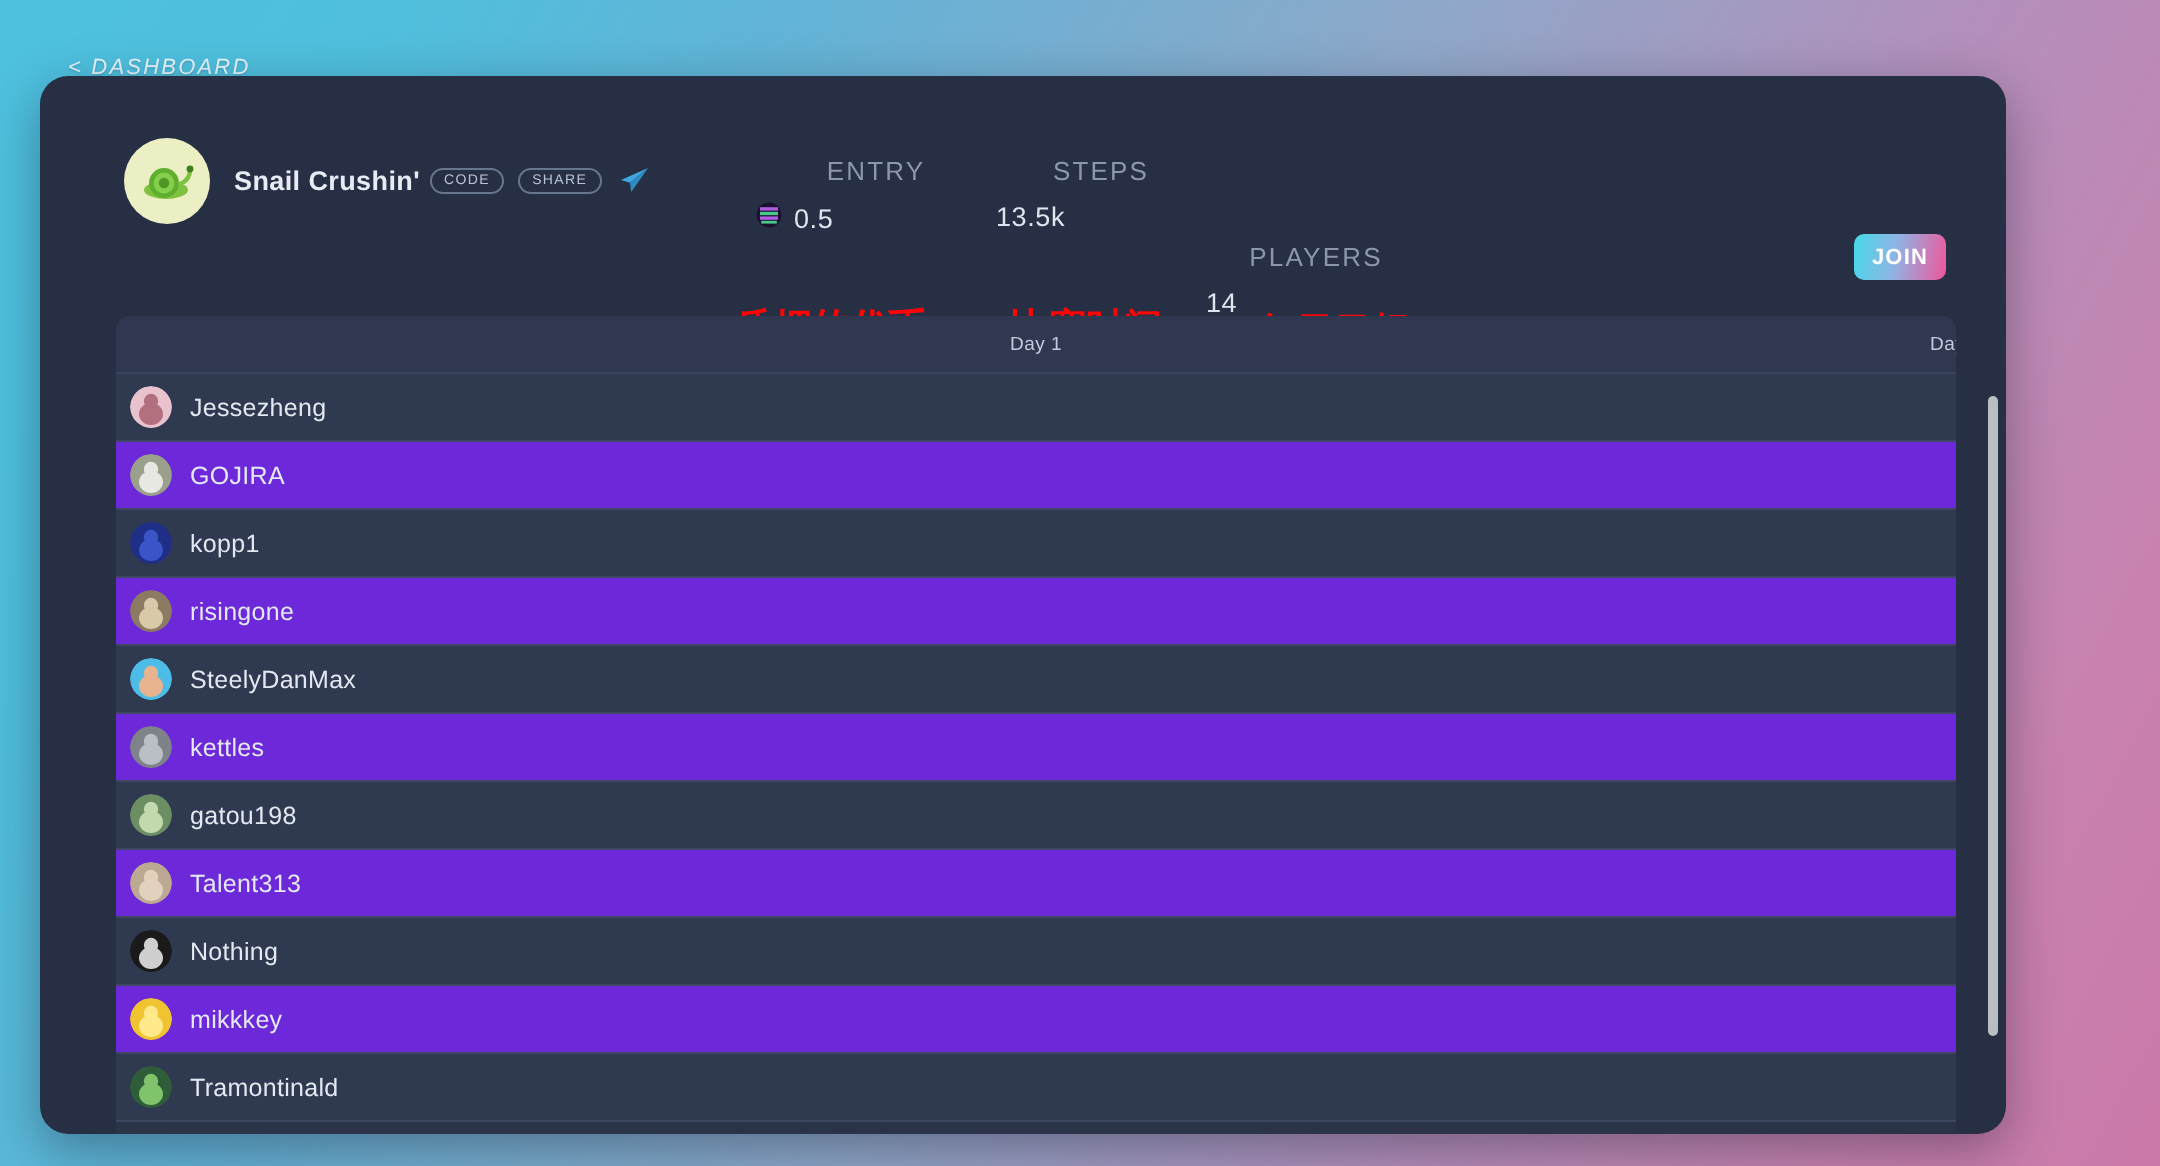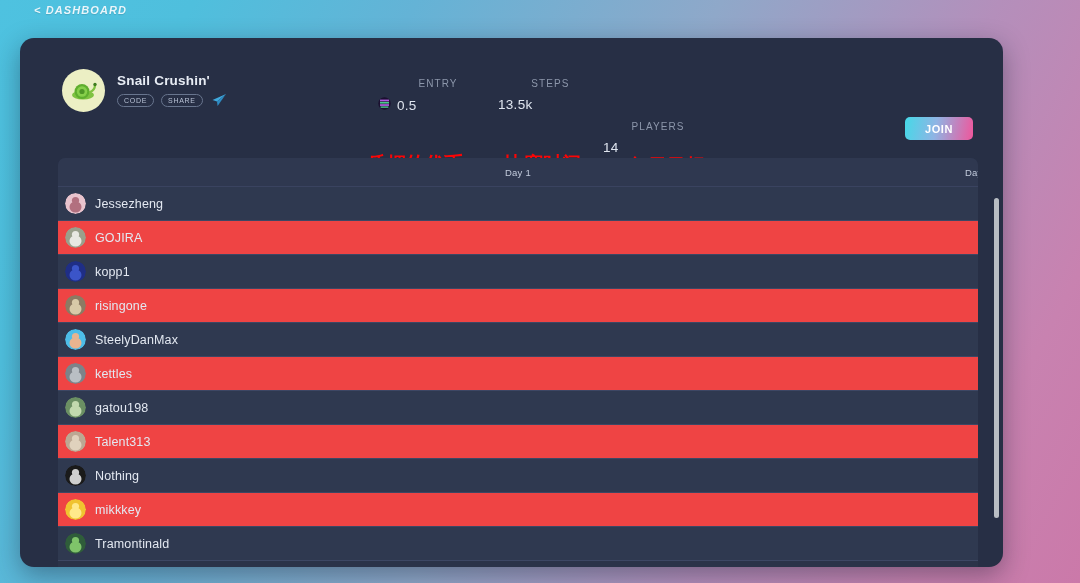--- a/index.html
+++ b/index.html
@@ -20,24 +20,24 @@
         #b48fbb 72%,
         #c882b0 88%,
         #cb79a9 100%);
     position: relative;
   }
 
   
   .breadcrumb {
     position: absolute;
     left: 34px;
-    top: 4px;
+    top: 28px;
     font-size: 11px;
     font-style: italic;
-    font-weight: bold;
+    font-weight: normal;
     letter-spacing: 1.1px;
     color: #eaf6fb;
     text-shadow: 0 1px 1px rgba(0,0,0,.12);
   }
 
   
   .card {
     position: absolute;
     left: 20px;
     top: 38px;
@@ -68,21 +68,21 @@
     width: 43px; height: 43px;
     border-radius: 50%;
     background: #ecefc4;
     display: flex;
     align-items: center;
     justify-content: center;
     flex: none;
     overflow: hidden;
   }
 
-  .profile-meta { display: flex; flex-direction: column; gap: 5px; }
+  .profile-meta { display: flex; flex-direction: row; gap: 5px; }
 
   .profile-name {
     font-size: 13.5px;
     font-weight: bold;
     color: #e7ecf4;
     letter-spacing: .2px;
   }
 
   .badges { display: flex; align-items: center; gap: 7px; }
 
@@ -109,21 +109,21 @@
     align-items: flex-start;
   }
 
   .stat { text-align: center; }
   .stat-entry   { width: 120px; }
   .stat-days    { width: 120px; }
   .stat-steps   { width: 105px; }
   .stat-players { width: 110px; margin-top: 43px; }
 
   .stat-label {
-    font-size: 10px;
+    font-size: 13px;
     letter-spacing: 1.1px;
     color: #8d97ab;
     margin-bottom: 8px;
   }
 
   .stat-value {
     font-size: 13.5px;
     color: #dfe5ef;
     display: flex;
     align-items: center;
@@ -156,21 +156,21 @@
     font-weight: bold;
     letter-spacing: .35px;
     color: #c2cad8;
   }
 
   
   .join-btn {
     position: absolute;
     right: 30px;
     top: 79px;
-    width: 68px;
+    width: 46px;
     height: 23px;
     border: none;
     border-radius: 5px;
     background: linear-gradient(100deg, #45d9e8 0%, #8fb4e4 45%, #f0569b 100%);
     color: #ffffff;
     font-size: 11px;
     font-weight: bold;
     letter-spacing: .6px;
     font-family: "Liberation Sans", sans-serif;
     cursor: pointer;
@@ -211,21 +211,21 @@
     top: 29px;
     left: 0; right: 0; bottom: 0;
     overflow: hidden;
   }
 
   .row {
     height: 34px;
     display: flex;
     align-items: center;
     padding-left: 7px;
-    background: #ef4444;
+    background: #6d28d9;
     border-bottom: 1px solid #3d4764;
     gap: 9px;
   }
   .row:nth-child(odd) { background: #2f3950; }
 
   .av {
     width: 21px; height: 21px;
     border-radius: 50%;
     flex: none;
     overflow: hidden;

